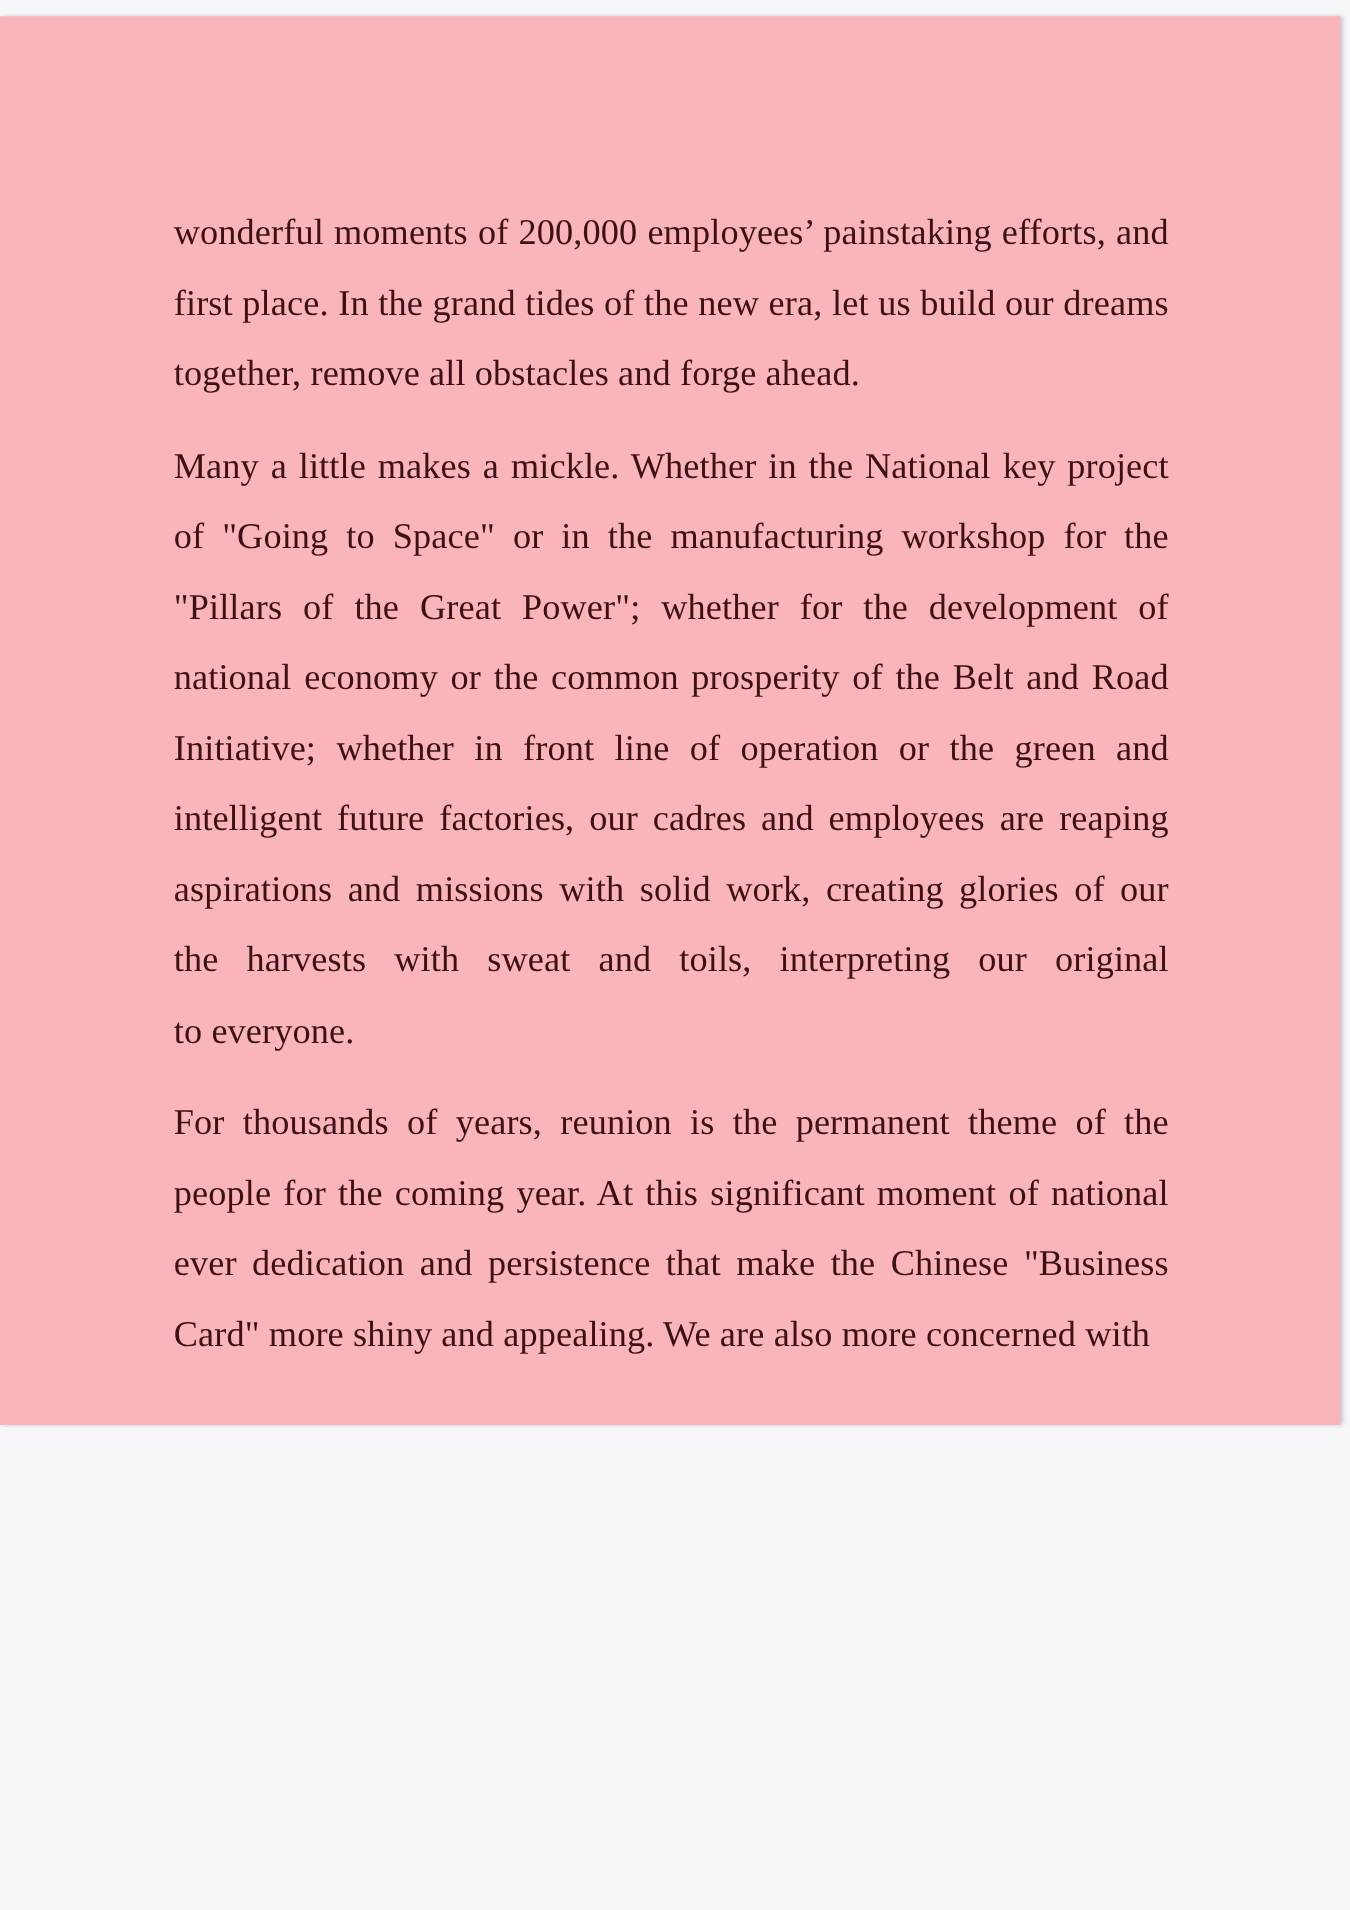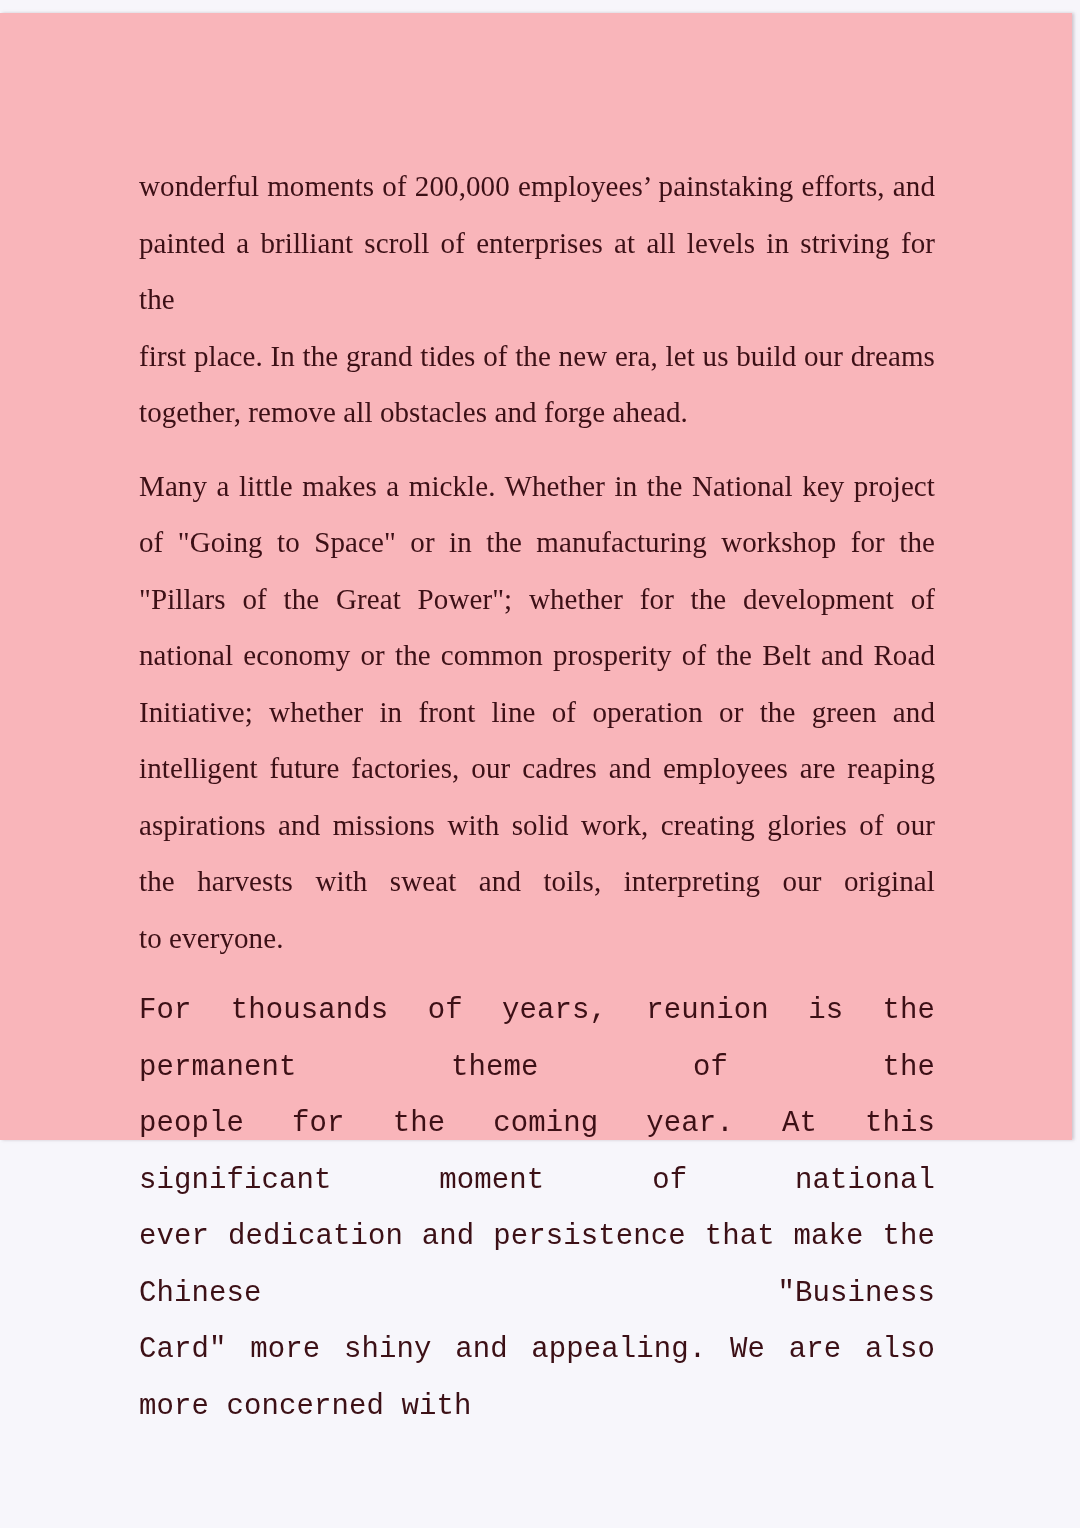--- a/index.html
+++ b/index.html
@@ -24,40 +24,39 @@
   .text-block {
     position: absolute;
     top: 145px; left: 139px;
     width: 796px;
     font-size: 29px;
     line-height: 56.5px;
     color: #3c1016;
     letter-spacing: 0.1px;
   }
   .para { margin: 0 0 17px 0; }
-  .para:last-child { margin-bottom: 0; font-family: Liberation Mono, monospace; }
+  .para:last-child { margin-bottom: 0; }
   .line {
     text-align: justify;
     text-align-last: justify;
     white-space: normal;
   }
   .line.para-end {
     text-align-last: left;
   }
 </style>
 </head>
 <body>
 
 <div class="scan-page">
   <div class="pink-sheet">
     <div class="text-block">
 
       <div class="para">
         <div class="line">wonderful moments of 200,000 employees’ painstaking efforts, and</div>
-        <div class="line">painted a brilliant scroll of enterprises at all levels in striving for the</div>
         <div class="line">first place. In the grand tides of the new era, let us build our dreams</div>
         <div class="line para-end">together, remove all obstacles and forge ahead.</div>
       </div>
 
       <div class="para">
         <div class="line">Many a little makes a mickle. Whether in the National key project</div>
         <div class="line">of "Going to Space" or in the manufacturing workshop for the</div>
         <div class="line">"Pillars of the Great Power"; whether for the development of</div>
         <div class="line">national economy or the common prosperity of the Belt and Road</div>
         <div class="line">Initiative; whether in front line of operation or the green and</div>

